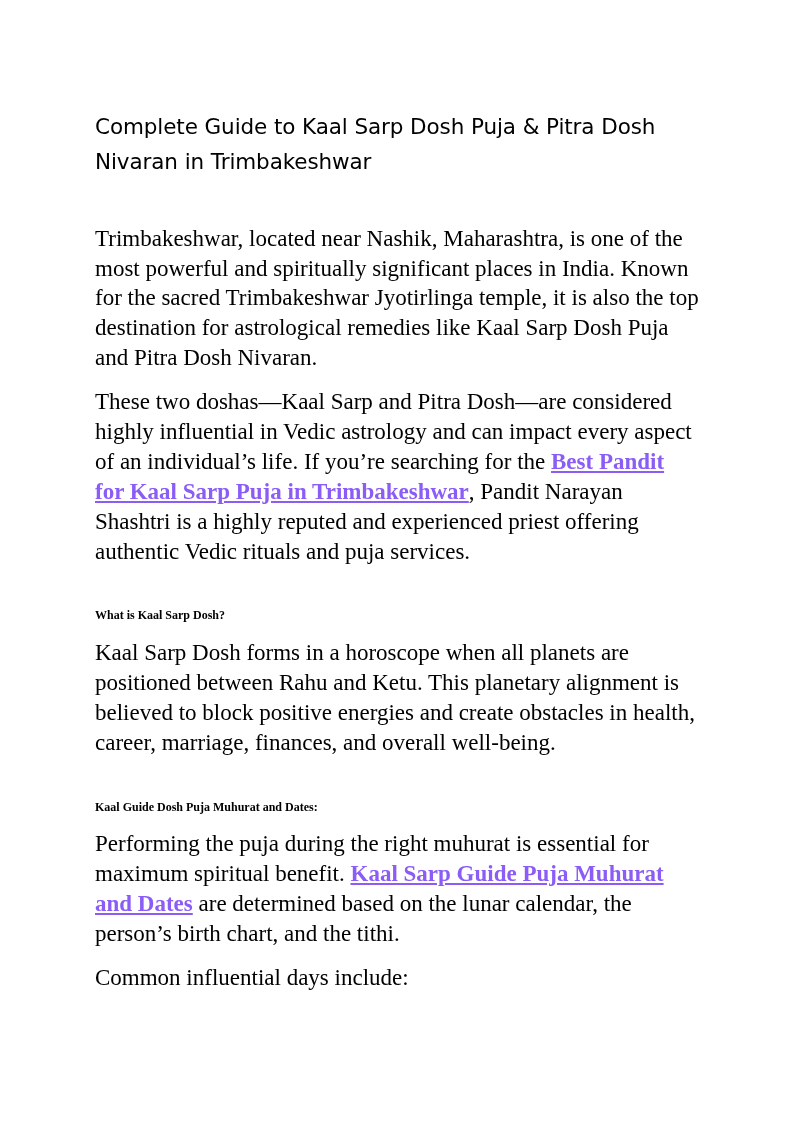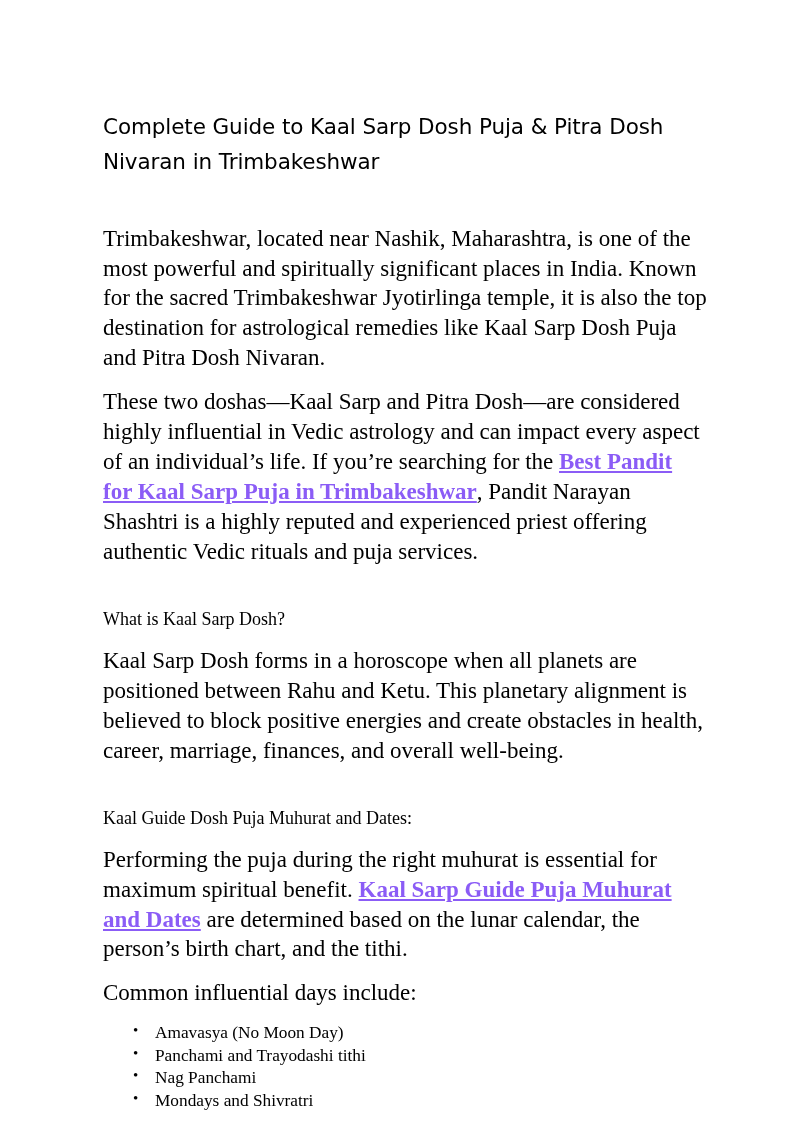--- a/index.html
+++ b/index.html
@@ -15,21 +15,20 @@
     font-family: "Liberation Serif", serif;
     color: #000000;
   }
   .page {
     position: absolute;
     left: 0;
     top: 0;
     width: 678px;
     height: 1123px;
     background: #ffffff;
-    margin-left: 8px;
   }
   .content {
     position: absolute;
     left: 95px;
     top: 110px;
     width: 604px;
   }
   .doc-title {
     font-family: "DejaVu Sans", sans-serif;
     font-size: 21.5px;
@@ -48,22 +47,22 @@
     line-height: 1.30;
     margin: 0 0 14px 0;
     text-align: left;
     color: #000000;
   }
   .gap-lg {
     height: 28px;
   }
   h2.section-head {
     font-family: "Liberation Serif", serif;
-    font-size: 18px;
-    font-weight: normal;
+    font-size: 12px;
+    font-weight: bold;
     line-height: 1.3;
     margin: 0 0 14px 0;
   }
   a.doc-link {
     color: #8b5cf6;
     text-decoration: underline;
     font-weight: bold;
   }
   ul.bullets {
     margin: 6px 0 0 0;
@@ -107,21 +106,15 @@
     <p class="body-text">Kaal Sarp Dosh forms in a horoscope when all planets are positioned between Rahu and Ketu. This planetary alignment is believed to block positive energies and create obstacles in health, career, marriage, finances, and overall well-being.</p>
 
     <div class="gap-lg"></div>
 
     <h2 class="section-head">Kaal Guide Dosh Puja Muhurat and Dates:</h2>
 
     <p class="body-text"><span>Performing the puja during the right muhurat is essential for maximum spiritual benefit. </span><a class="doc-link" href="#">Kaal Sarp Guide Puja Muhurat and Dates</a><span> are determined based on the lunar calendar, the person’s birth chart, and the tithi.</span></p>
 
     <p class="body-text">Common influential days include:</p>
 
-    <ul class="bullets">
-      <li>Amavasya (No Moon Day)</li>
-      <li>Panchami and Trayodashi tithi</li>
-      <li>Nag Panchami</li>
-      <li>Mondays and Shivratri</li>
-    </ul>
 
   </div>
 </div>
 
 </body></html>

